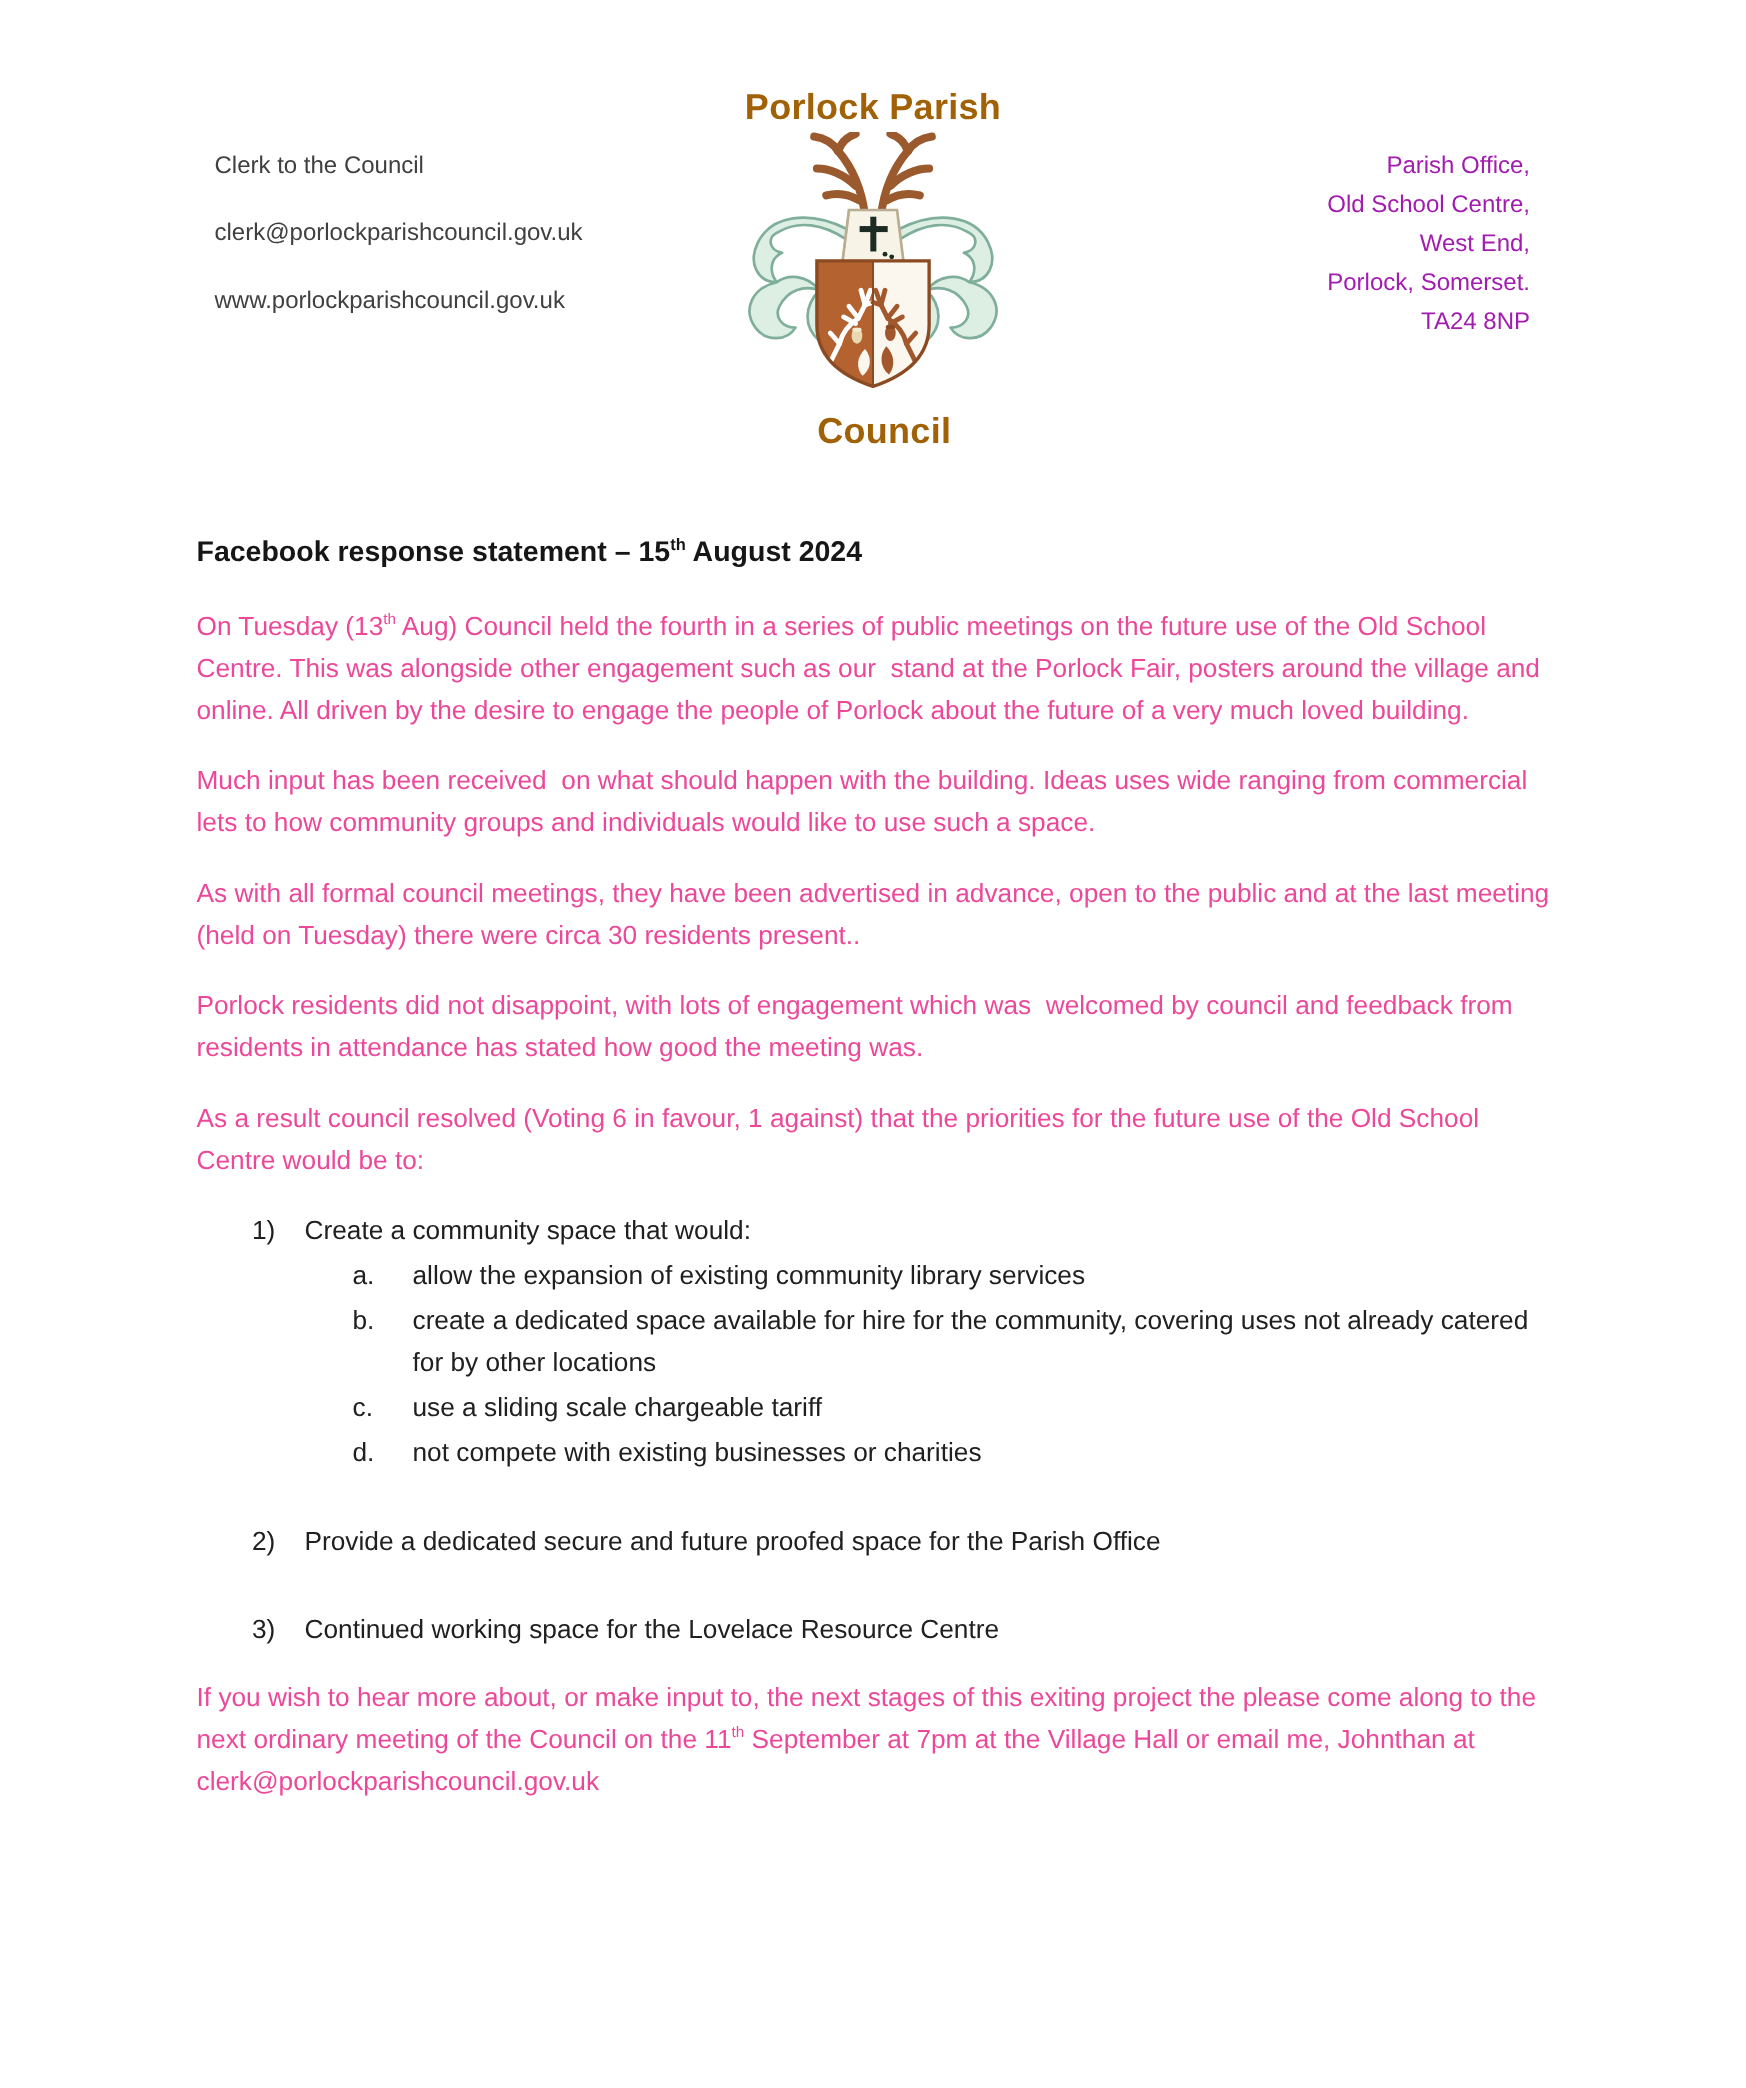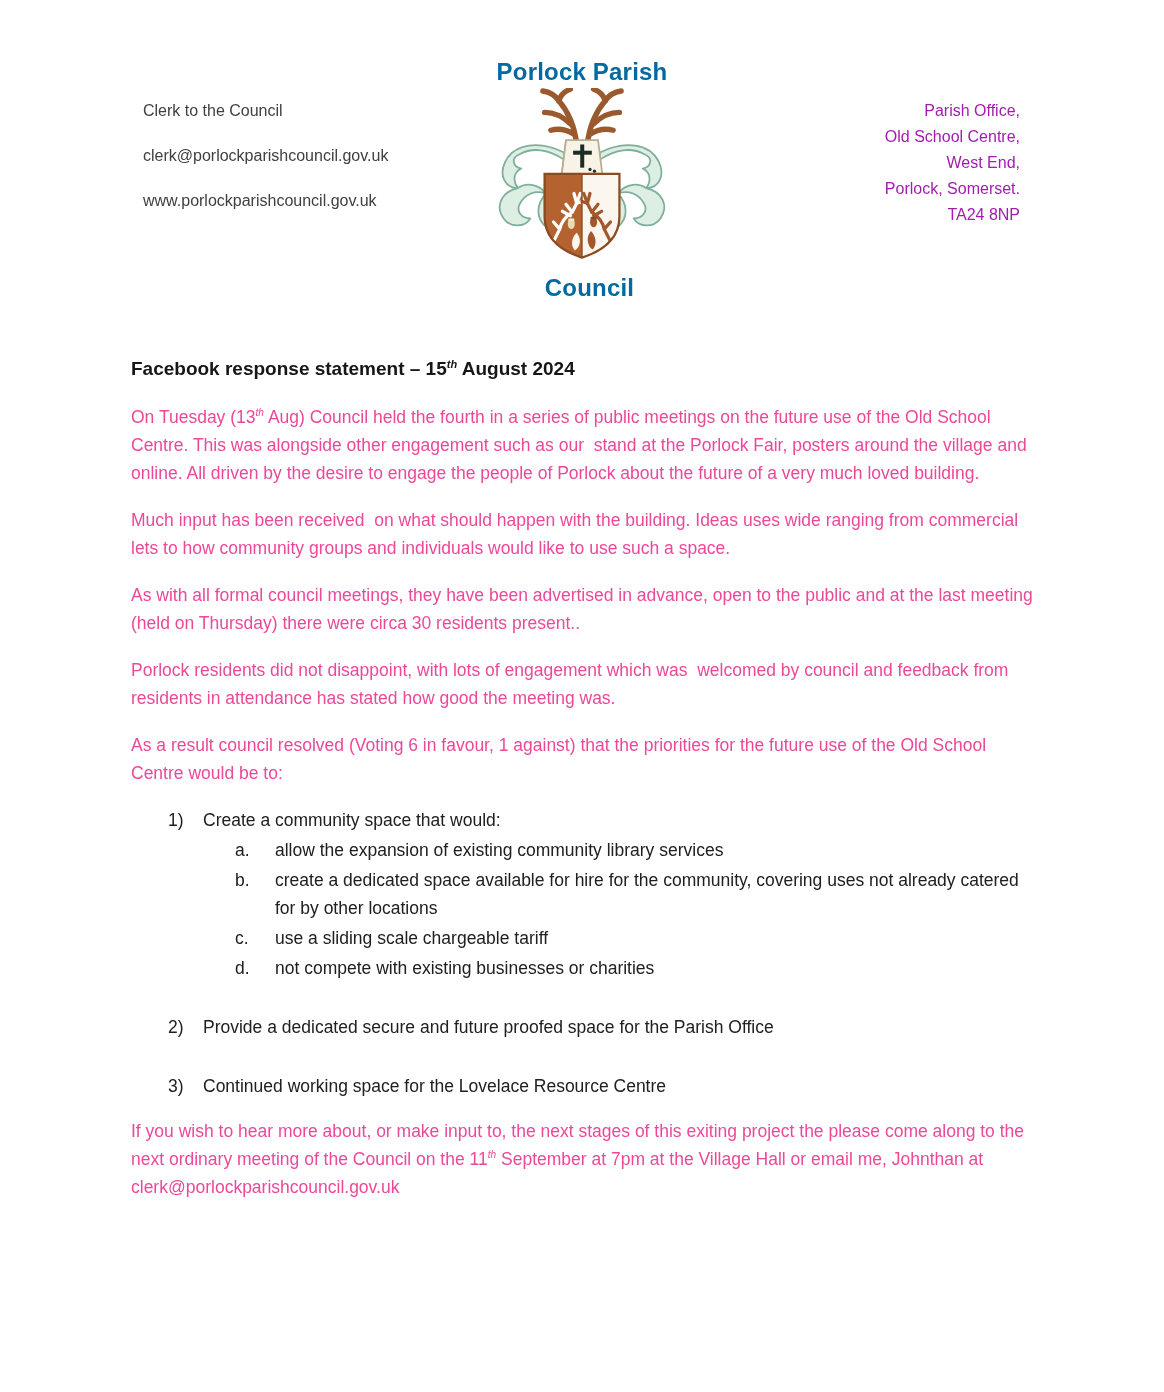--- a/index.html
+++ b/index.html
@@ -25,39 +25,39 @@
     position: absolute; right: 144px; top: 98px;
     color: #a21caf; font-size: 16px; line-height: 26px;
     text-align: right;
   }
 
   .org-block {
     position: absolute; left: 0; right: 0; top: 58px;
     text-align: center;
   }
   .org-title {
-    font-size: 24px; font-weight: 700; color: #0369a1;
+    font-size: 24px; font-weight: 700; color: #a16207;
     letter-spacing: 0.2px;
   }
   .crest { display: block; margin: 2px auto 0 auto; }
   .org-title-bottom { margin-top: 0px; margin-left: 15px; }
 
   
   .statement {
     position: absolute; left: 131px; top: 356px; width: 902px;
   }
   .statement-heading {
     font-size: 19px; font-weight: 700; color: #161616;
     margin-bottom: 21px; line-height: 26px;
   }
   .statement p.para {
     font-size: 17.5px; line-height: 28px; color: #ec4899;
     margin-bottom: 19px; white-space: pre-wrap;
   }
-  sup { font-size: 0.58em; line-height: 0; vertical-align: super; font-style: italic; }
+  sup { font-size: 0.58em; line-height: 0; vertical-align: super; }
 
   .li { display: flex; font-size: 17.5px; line-height: 28px; color: #202020; margin-bottom: 2px; }
   .li .marker { flex: 0 0 auto; }
   .li.level1 { padding-left: 37px; }
   .li.level1 .marker { width: 35px; }
   .li.level2 { padding-left: 104px; }
   .li.level2 .marker { width: 40px; }
   .li .li-text { flex: 1 1 auto; white-space: pre-wrap; }
   .li.spaced { margin-top: 31px; }
   .closing { margin-top: 17px !important; }
@@ -163,21 +163,21 @@
   </div>
 
   <div class="statement">
 
     <h1 class="statement-heading"><span>Facebook response statement – 15</span><sup>th</sup><span> August 2024</span></h1>
 
     <p class="para"><span>On Tuesday (13</span><sup>th</sup><span> Aug) Council held the fourth in a series of public meetings on the future use of the Old School Centre. This was alongside other engagement such as our  stand at the Porlock Fair, posters around the village and online. All driven by the desire to engage the people of Porlock about the future of a very much loved building.</span></p>
 
     <p class="para">Much input has been received  on what should happen with the building. Ideas uses wide ranging from commercial lets to how community groups and individuals would like to use such a space.</p>
 
-    <p class="para">As with all formal council meetings, they have been advertised in advance, open to the public and at the last meeting (held on Thursday) there were circa 30 residents present..</p>
+    <p class="para">As with all formal council meetings, they have been advertised in advance, open to the public and at the last meeting (held on Tuesday) there were circa 30 residents present..</p>
 
     <p class="para">Porlock residents did not disappoint, with lots of engagement which was  welcomed by council and feedback from residents in attendance has stated how good the meeting was.</p>
 
     <p class="para">As a result council resolved (Voting 6 in favour, 1 against) that the priorities for the future use of the Old School Centre would be to:</p>
 
     <div class="li level1">
       <span class="marker">1)</span>
       <span class="li-text">Create a community space that would:</span>
     </div>
     <div class="li level2">

